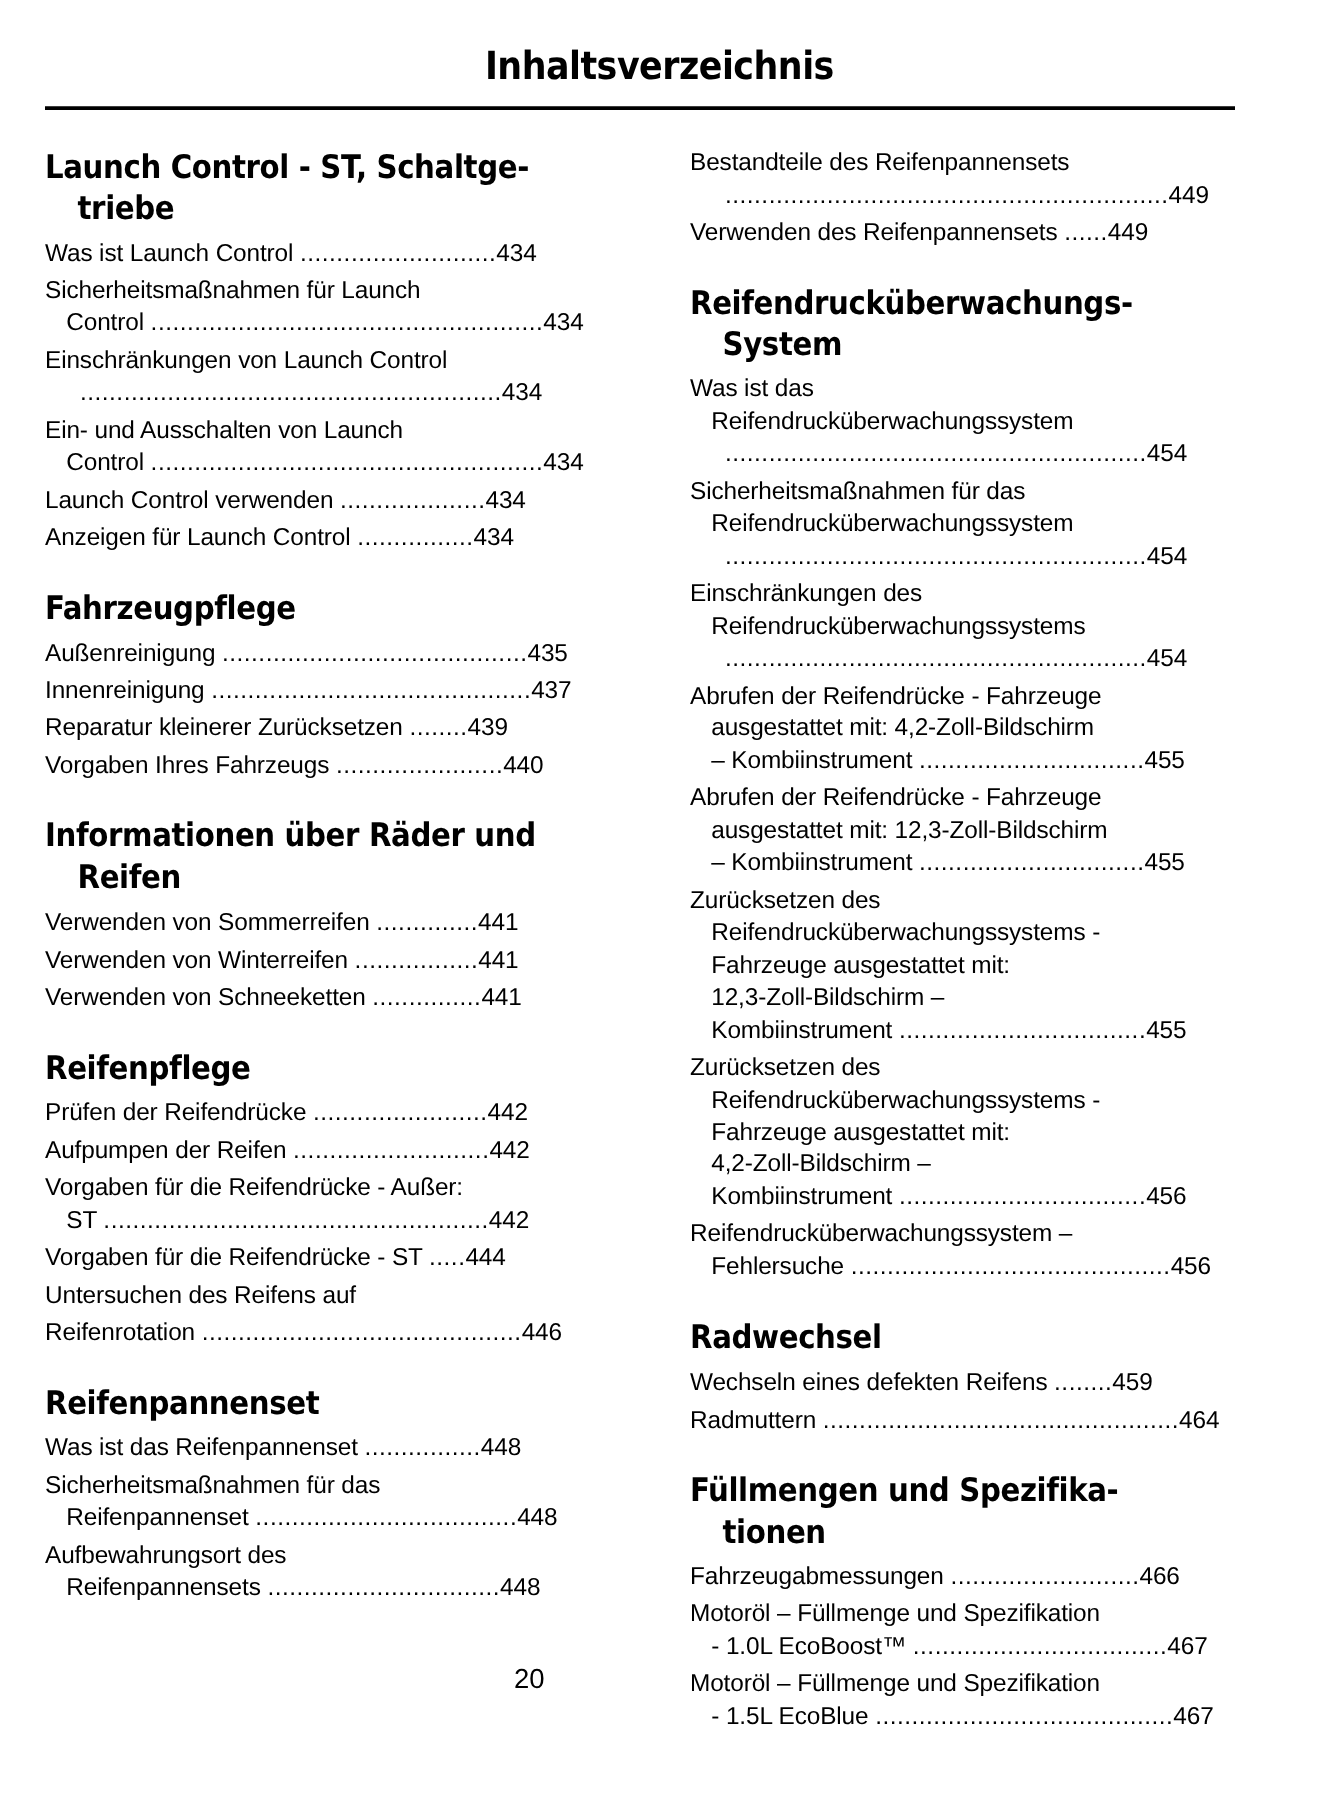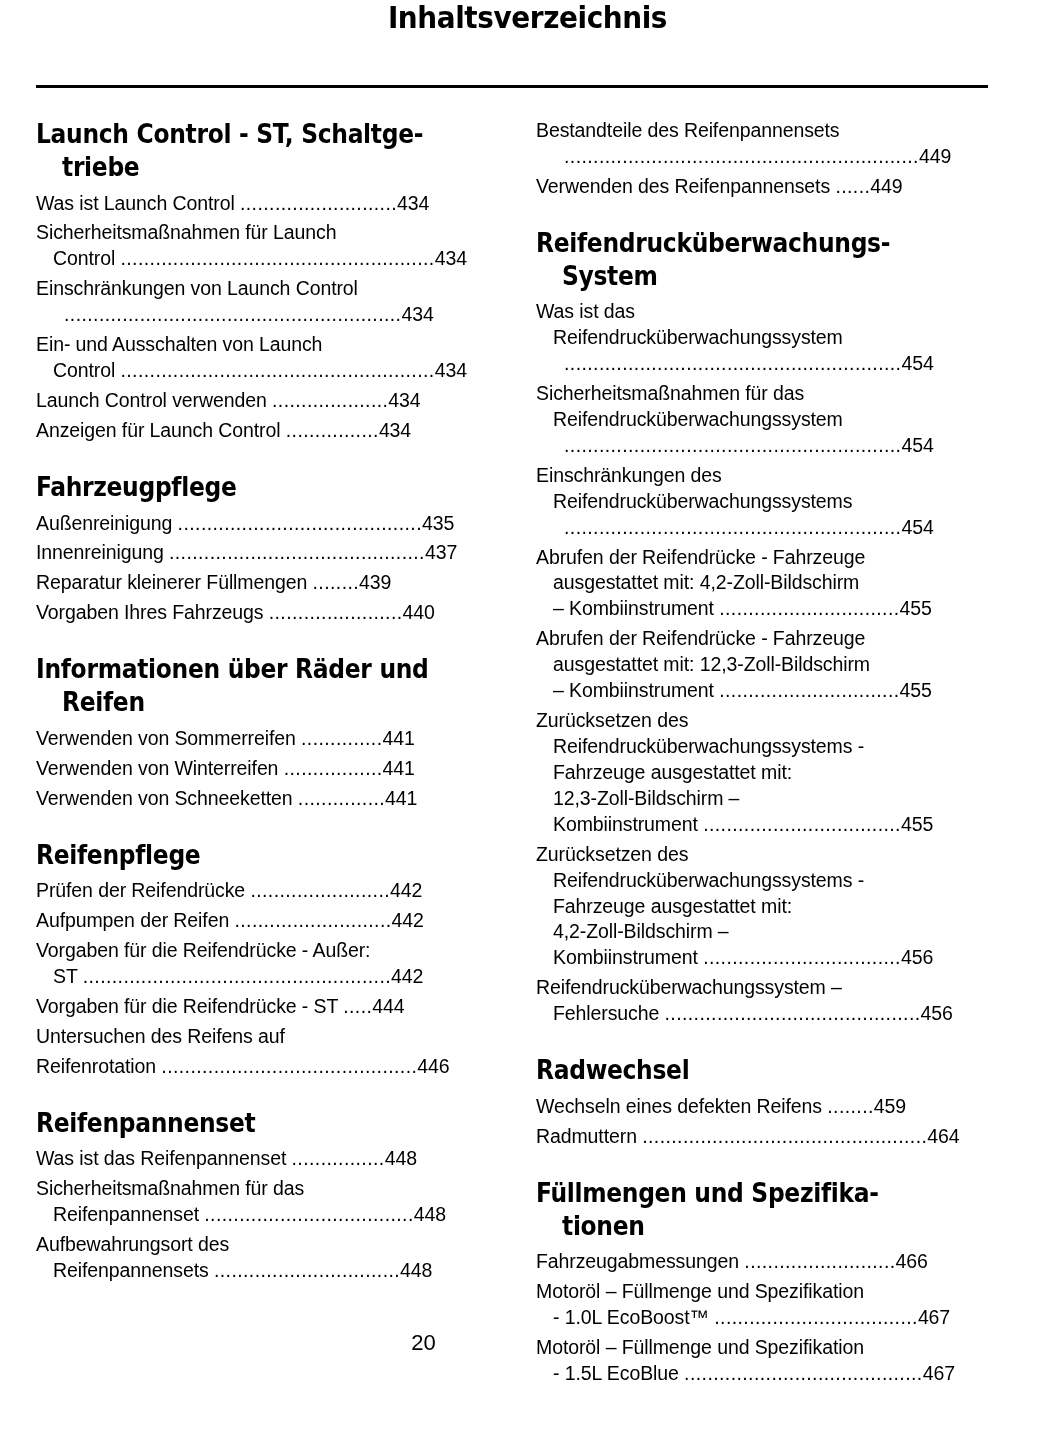--- a/index.html
+++ b/index.html
@@ -19,20 +19,21 @@
     width: 1055px;
     height: 1448px;
     position: relative;
     box-sizing: border-box;
   }
   .page-title {
     text-align: center;
     font-size: 31px;
     font-weight: bold;
     letter-spacing: -0.4px;
+    padding-top: 36px;
     line-height: 1.15;
     font-family: "DejaVu Sans", sans-serif;
     font-stretch: condensed;
   }
   .title-rule {
     position: absolute;
     left: 36px;
     top: 85px;
     width: 952px;
     height: 0;
@@ -44,21 +45,21 @@
     left: 0;
     width: 1055px;
     display: flex;
     gap: 30px;
   }
   .col {
     width: 470px;
     box-sizing: border-box;
   }
   .col-left { margin-left: 36px; }
-  .col-right { margin-left: 0px; }
+  .col-right { margin-left: 16px; }
 
   .section { margin-bottom: 0; }
   .section + .section { margin-top: 27px; }
 
   .section-heading {
     font-size: 26px;
     font-weight: bold;
     line-height: 1.26;
     letter-spacing: -0.3px;
     margin-bottom: 7px;
@@ -135,21 +136,21 @@
           <div class="section-heading">
             <span class="hl">Fahrzeugpflege</span>
           </div>
           <div class="entry">
             <span class="ln"><span>Außenreinigung  </span><span class="leader">..........................................</span><span>435</span></span>
           </div>
           <div class="entry">
             <span class="ln"><span>Innenreinigung  </span><span class="leader">............................................</span><span>437</span></span>
           </div>
           <div class="entry">
-            <span class="ln"><span>Reparatur kleinerer Füllmengen </span><span class="leader">........</span><span>439</span></span>
+            <span class="ln"><span>Reparatur kleinerer Zurücksetzen </span><span class="leader">........</span><span>439</span></span>
           </div>
           <div class="entry">
             <span class="ln"><span>Vorgaben Ihres Fahrzeugs </span><span class="leader">.......................</span><span>440</span></span>
           </div>
         </div>
         <div class="section">
           <div class="section-heading">
             <span class="hl">Informationen über Räder und</span>
             <span class="hl ind">Reifen</span>
           </div>

